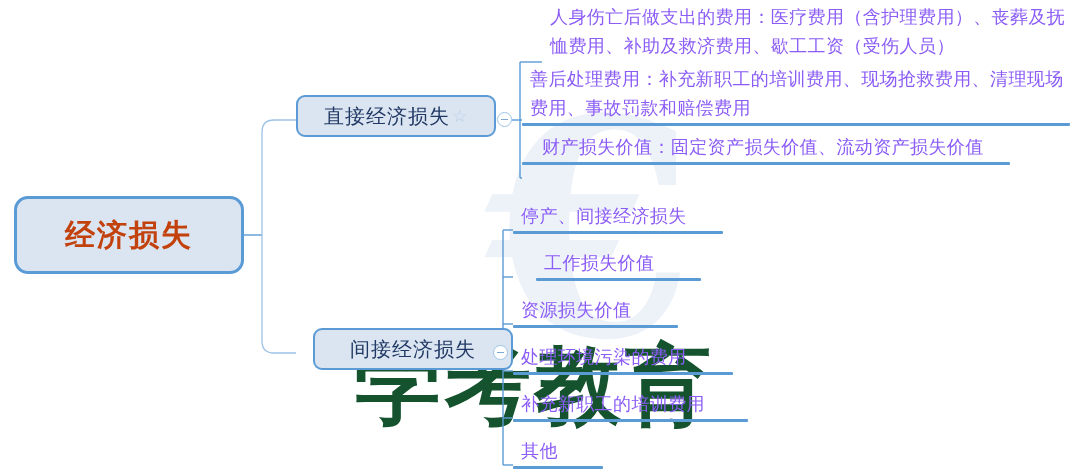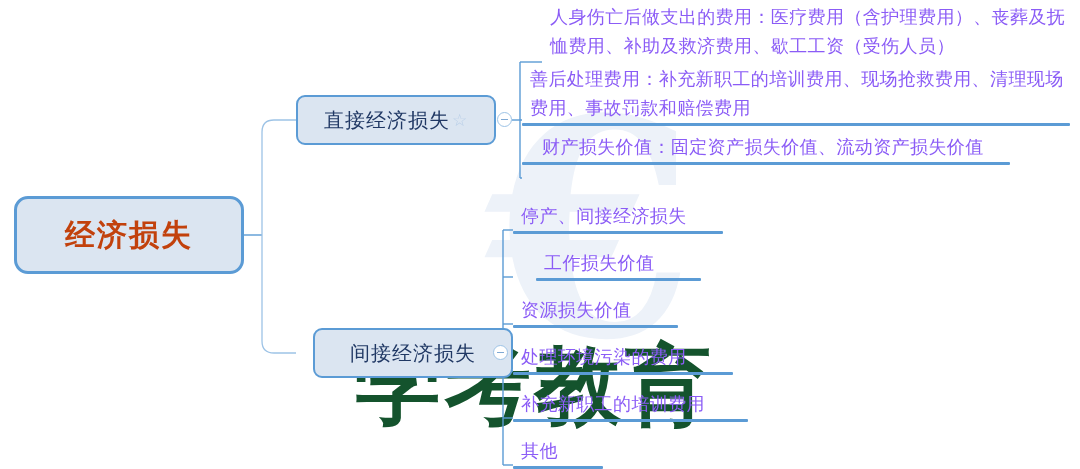--- a/index.html
+++ b/index.html
@@ -86,21 +86,21 @@
     background: #dbe5f1;
     border: 3px solid #5b9bd5;
     border-radius: 14px;
     color: #c2410c;
     font-size: 30px;
     font-weight: bold;
     letter-spacing: 2px;
   }
 
   .branch-node {
-    height: 50px;
+    height: 42px;
     background: #dbe5f1;
     border: 2px solid #5b9bd5;
     border-radius: 9px;
     color: #203864;
     font-size: 20px;
     letter-spacing: 1px;
     padding: 0 10px;
   }
   .branch-1 { left: 296px; top: 95px;  width: 200px; }
   .branch-2 { left: 313px; top: 328px; width: 200px; text-align: center; }

